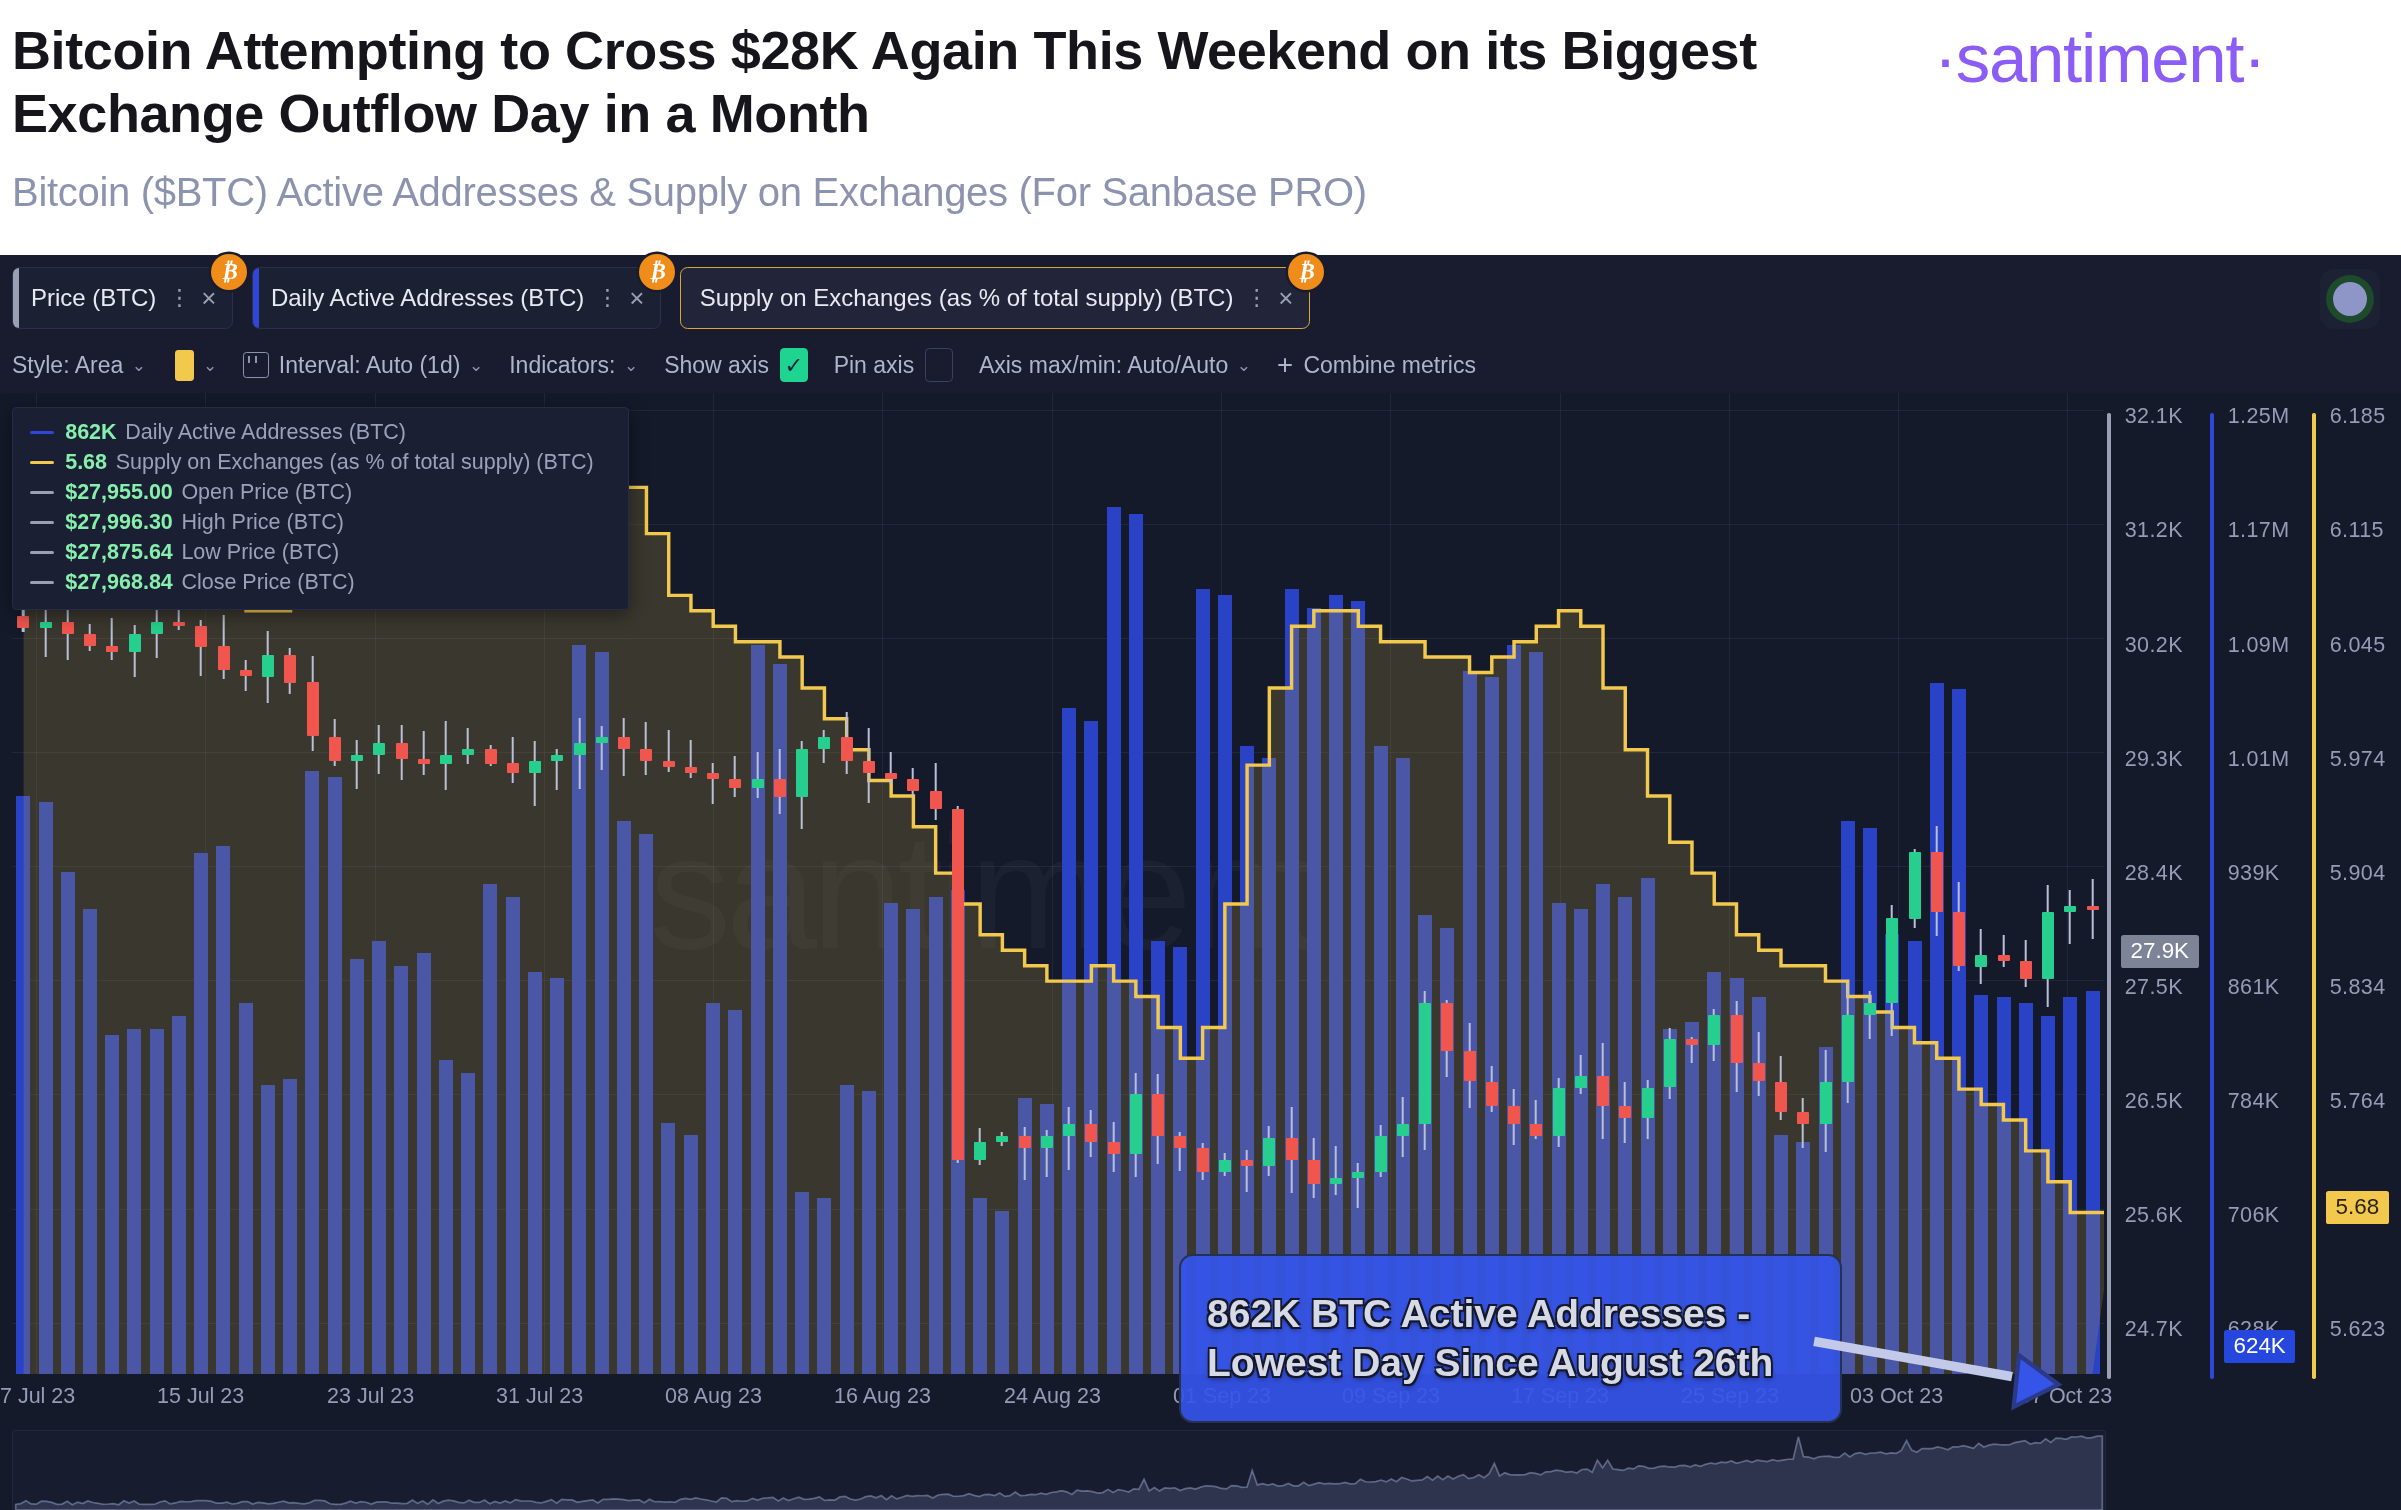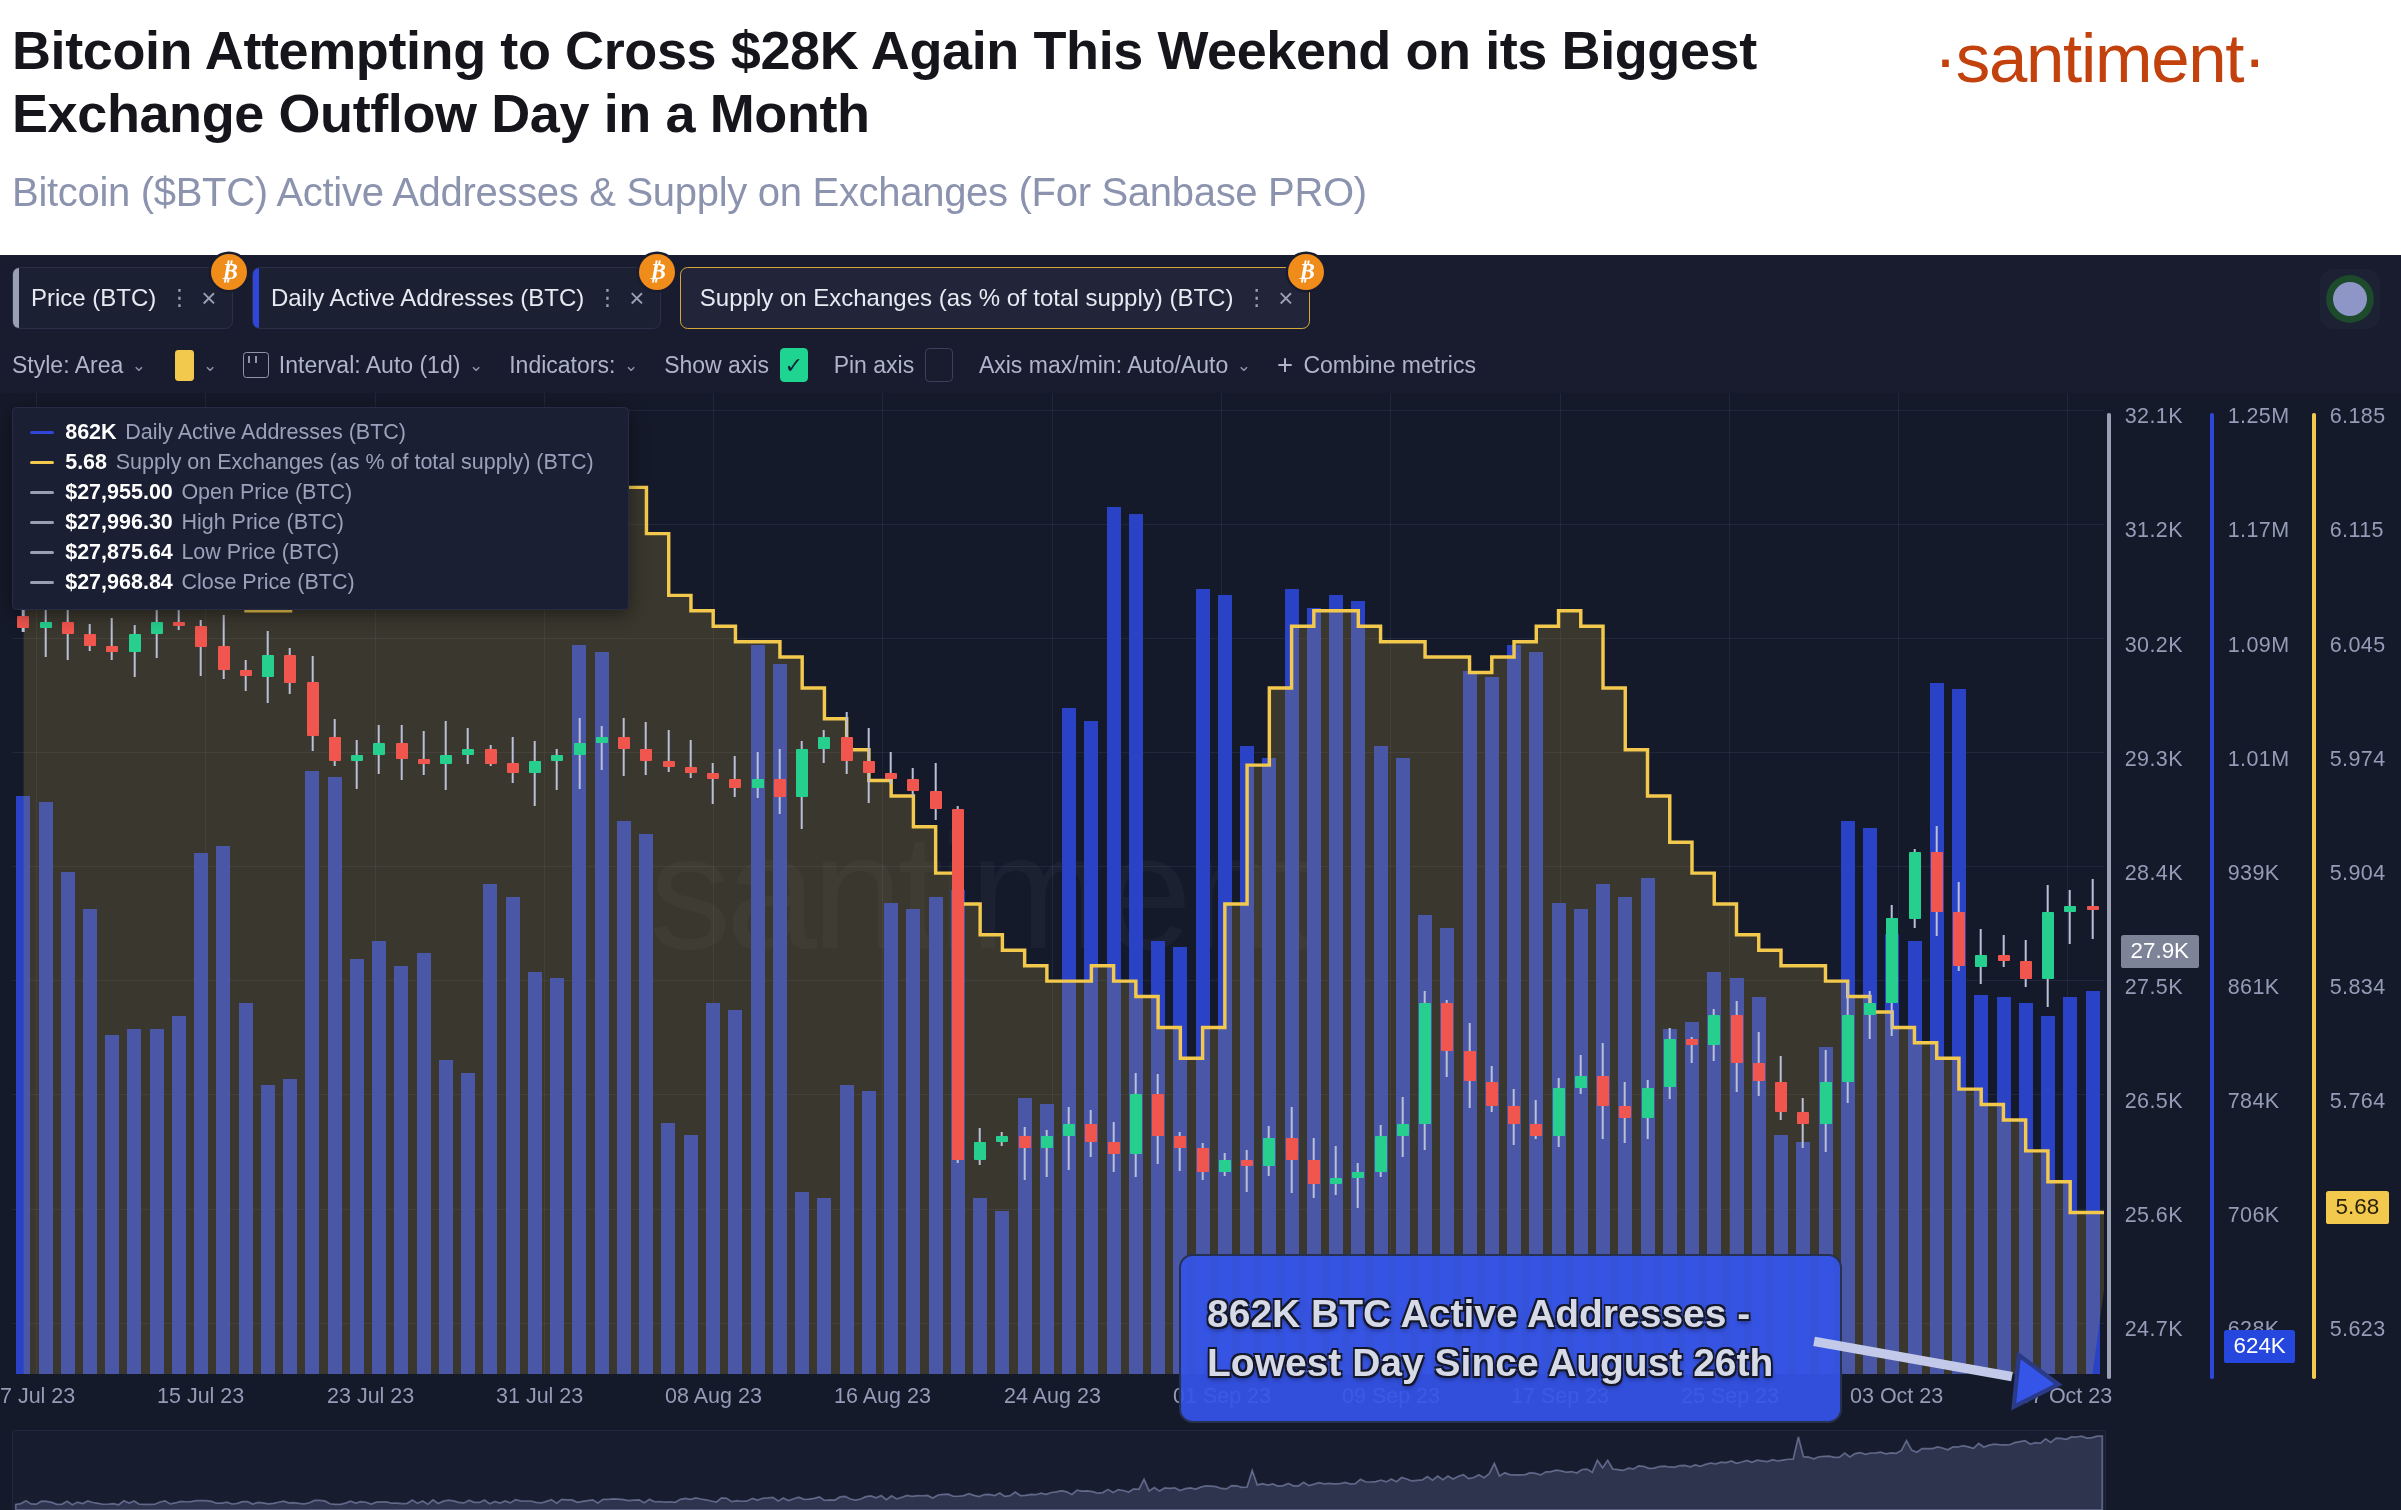--- a/index.html
+++ b/index.html
@@ -16,21 +16,21 @@
     position:absolute;left:12px;top:19px;width:1799px;
     font-size:54px;line-height:1.16;font-weight:700;color:#15151b;
     letter-spacing:-0.4px;
   }
   .hdr-sub{
     position:absolute;left:12px;top:170px;
     font-size:40px;font-weight:400;color:#8c93ae;letter-spacing:-0.3px;
   }
   .brand{position:absolute;right:26px;top:24px;width:551px;text-align:center;}
   .brand-name{
-    font-size:69px;font-weight:400;color:#c2410c;letter-spacing:-1.3px;
+    font-size:69px;font-weight:400;color:#8b5cf6;letter-spacing:-1.3px;
     line-height:1;white-space:nowrap;
   }
   .brand-tag{
     margin-top:19px;font-size:29px;color:#4b5063;font-weight:400;letter-spacing:0.2px;
   }
 
   
   .app{position:absolute;left:0;top:255px;width:2401px;height:1256px;background:#161a2b;}
   .app-top{position:absolute;left:0;top:0;width:2401px;height:138px;background:#181c2e;}
 
@@ -124,21 +124,21 @@
     position:absolute;left:12px;top:13.8px;width:615px;
     background:#1a1f33;border:0.9px solid #262c44;border-radius:4.3px;
     box-shadow:0 3.4px 19px rgba(0,0,0,.45);z-index:30;
   }
   .tip-date{
     padding:12px 17px 10.3px 17px;font-size:22.4px;color:#a8aec6;border-bottom:0.9px solid #262c44;
   }
   .tip-rows{padding:9.5px 17px 12px 17px;}
   .tip-row{display:flex;align-items:center;height:30px;font-size:21.5px;white-space:nowrap;}
   .dash{width:24px;height:3.4px;border-radius:1.7px;margin-right:11.2px;flex:none;}
-  .tip-val{color:#ffffff;font-weight:700;margin-right:8.6px;}
+  .tip-val{color:#86efac;font-weight:700;margin-right:8.6px;}
   .tip-name{color:#9aa1bb;}
 
   
   .callout{
     position:absolute;border-radius:13.8px;z-index:25;
     display:flex;align-items:center;padding:19px 26px;box-sizing:border-box;
   }
   .callout .txt{
     font-size:39px;line-height:1.25;font-weight:700;color:#d6d9e6;
     text-shadow:-1.7px -1.7px 0 #15182a,1.7px -1.7px 0 #15182a,-1.7px 1.7px 0 #15182a,1.7px 1.7px 0 #15182a,

